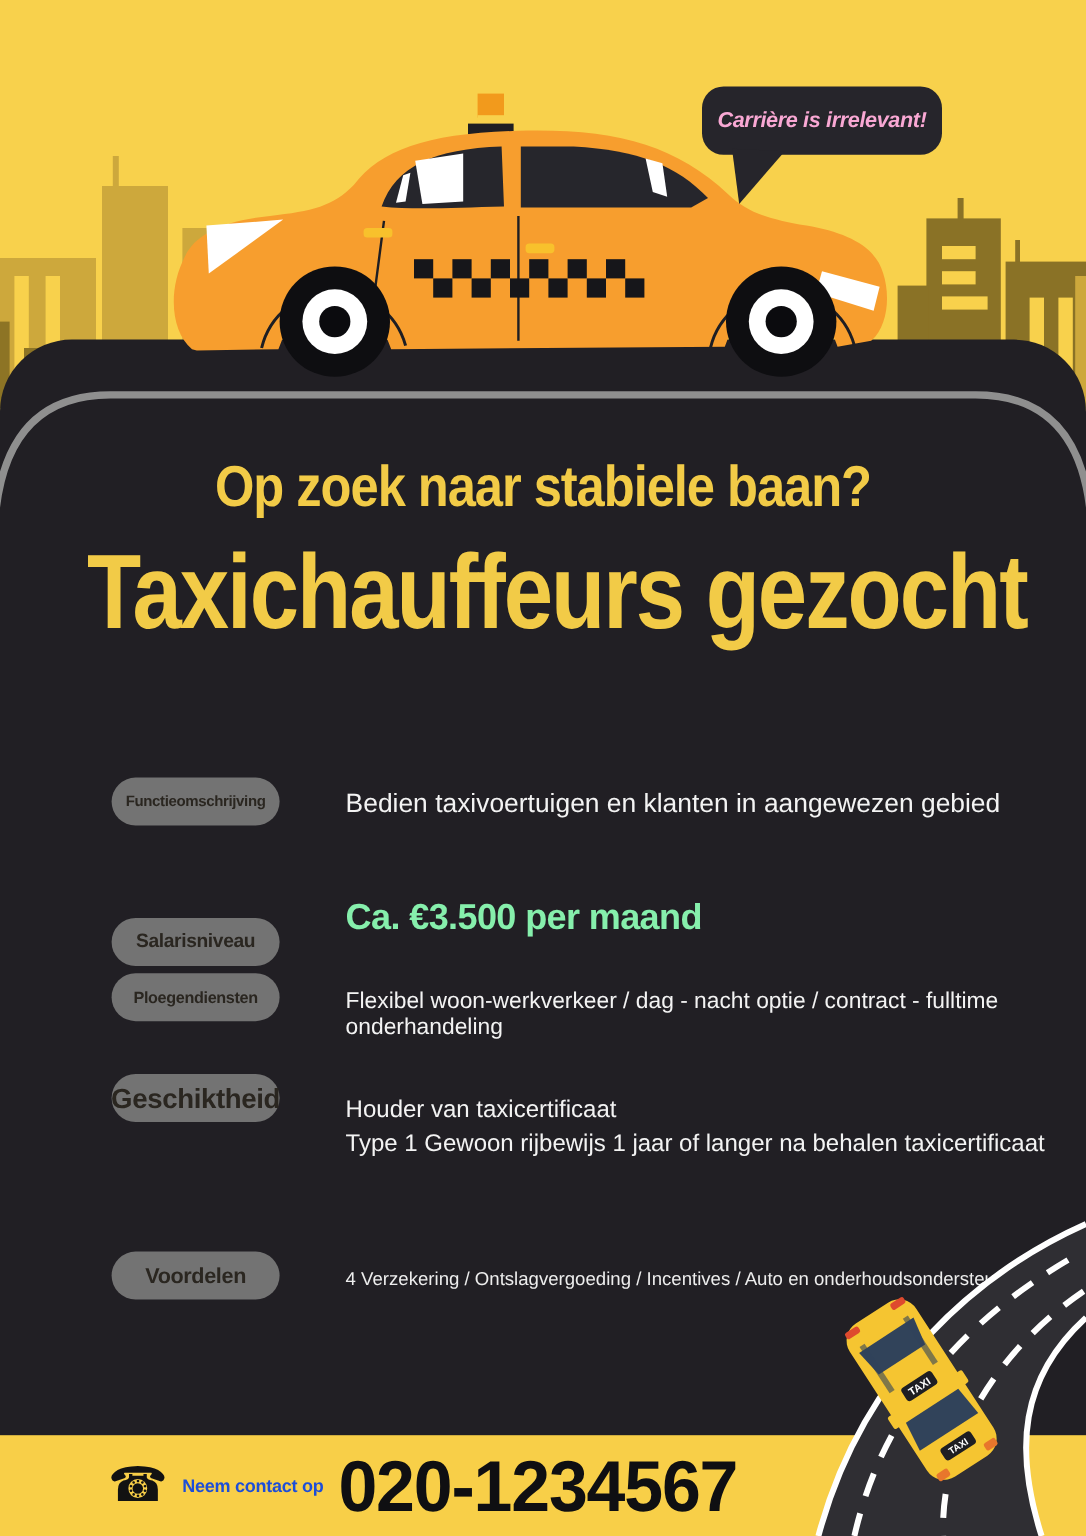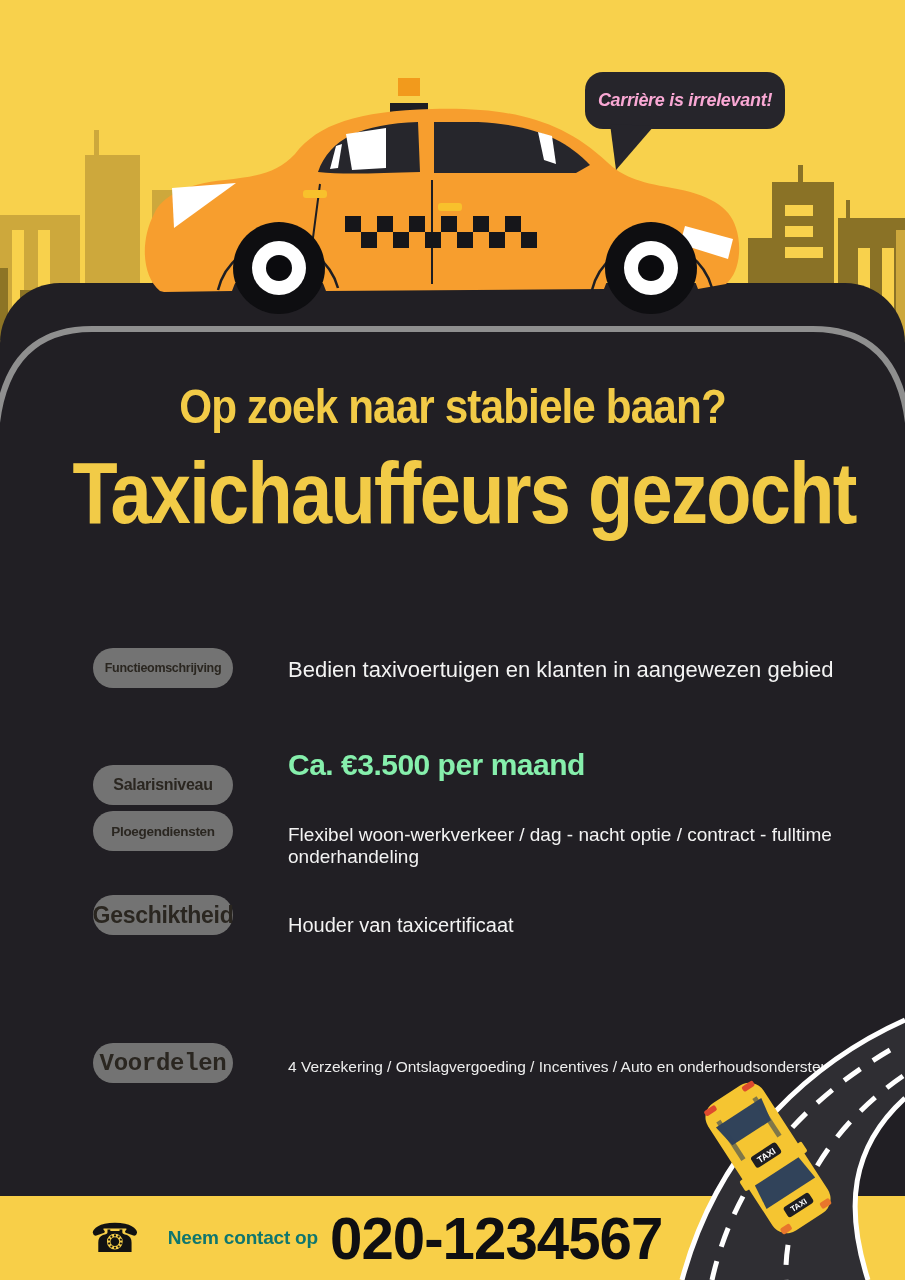--- a/index.html
+++ b/index.html
@@ -47,31 +47,31 @@
   .row-content { position:absolute; left:258px; right:20px; color:#F3F3F3;margin-left:30px; }
   .row0 { top:365px; } .row0 .pill { font-size:12.5px; }
   .row0 .row-content { top:9px; font-size:22px; }
   .row1 { top:444px; } .row1 .pill { font-size:16px;margin-top:38px; }
   .row1 .row-content { top:21px; font-size:30px; font-weight:700; color:#86efac; letter-spacing:-0.5px; }
   .row2 { top:528px; } .row2 .pill { font-size:13.5px; }
   .row2 .row-content { top:13px; font-size:19px; }
   .row3 { top:612px; } .row3 .pill { font-size:23px; }
   .row3 .row-content { top:16px; font-size:20px; line-height:28px; }
   .row3 .line-underlined { text-decoration:underline; text-underline-offset:5px; text-decoration-thickness:2px; }
-  .row4 { top:760px; } .row4 .pill { font-size:24px;font-family:Liberation Mono, monospace; }
+  .row4 { top:760px; } .row4 .pill { font-size:18px; }
   .row4 .row-content { top:15px; font-size:15.5px; color:#EDEDED; }
   
   .road { position:absolute; left:640px; top:1008px; width:265px; height:272px; z-index:6; }
   
   .footer {
     position:absolute; left:0; top:1196px; width:905px; height:84px;
     background:#F8CF48; z-index:5; display:flex; align-items:center;
   }
   .phone-icon { margin-left:90px; font-size:40px; color:#121212; line-height:1; }
-  .contact-label { margin-left:28px; font-size:19px; font-weight:700; color:#0f766e; letter-spacing:-0.2px; }
+  .contact-label { margin-left:12px; font-size:15px; font-weight:700; color:#1d4ed8; letter-spacing:-0.2px; }
   .phone-number {
     margin-left:12px; font-size:60px; font-weight:800; color:#0F0F12;
     letter-spacing:-1px; transform:scaleX(0.97); transform-origin:left center; white-space:nowrap;
   }
 </style>
 </head>
 <body>
 
 <div class="poster">
 
@@ -136,20 +136,21 @@
 
     <div class="row row2">
       <div class="pill">Ploegendiensten</div>
       <div class="row-content">Flexibel woon-werkverkeer / dag - nacht optie / contract - fulltime onderhandeling</div>
     </div>
 
     <div class="row row3">
       <div class="pill">Geschiktheid</div>
       <div class="row-content">
         <div>Houder van taxicertificaat</div>
+        <div>Type 1 Gewoon rijbewijs 1 jaar of langer na behalen taxicertificaat</div>
       </div>
     </div>
 
     <div class="row row4">
       <div class="pill">Voordelen</div>
       <div class="row-content">4 Verzekering / Ontslagvergoeding / Incentives / Auto en onderhoudsondersteuning</div>
     </div>
   </div>
 
   <svg class="taxi-side" viewBox="0 0 620 242">

